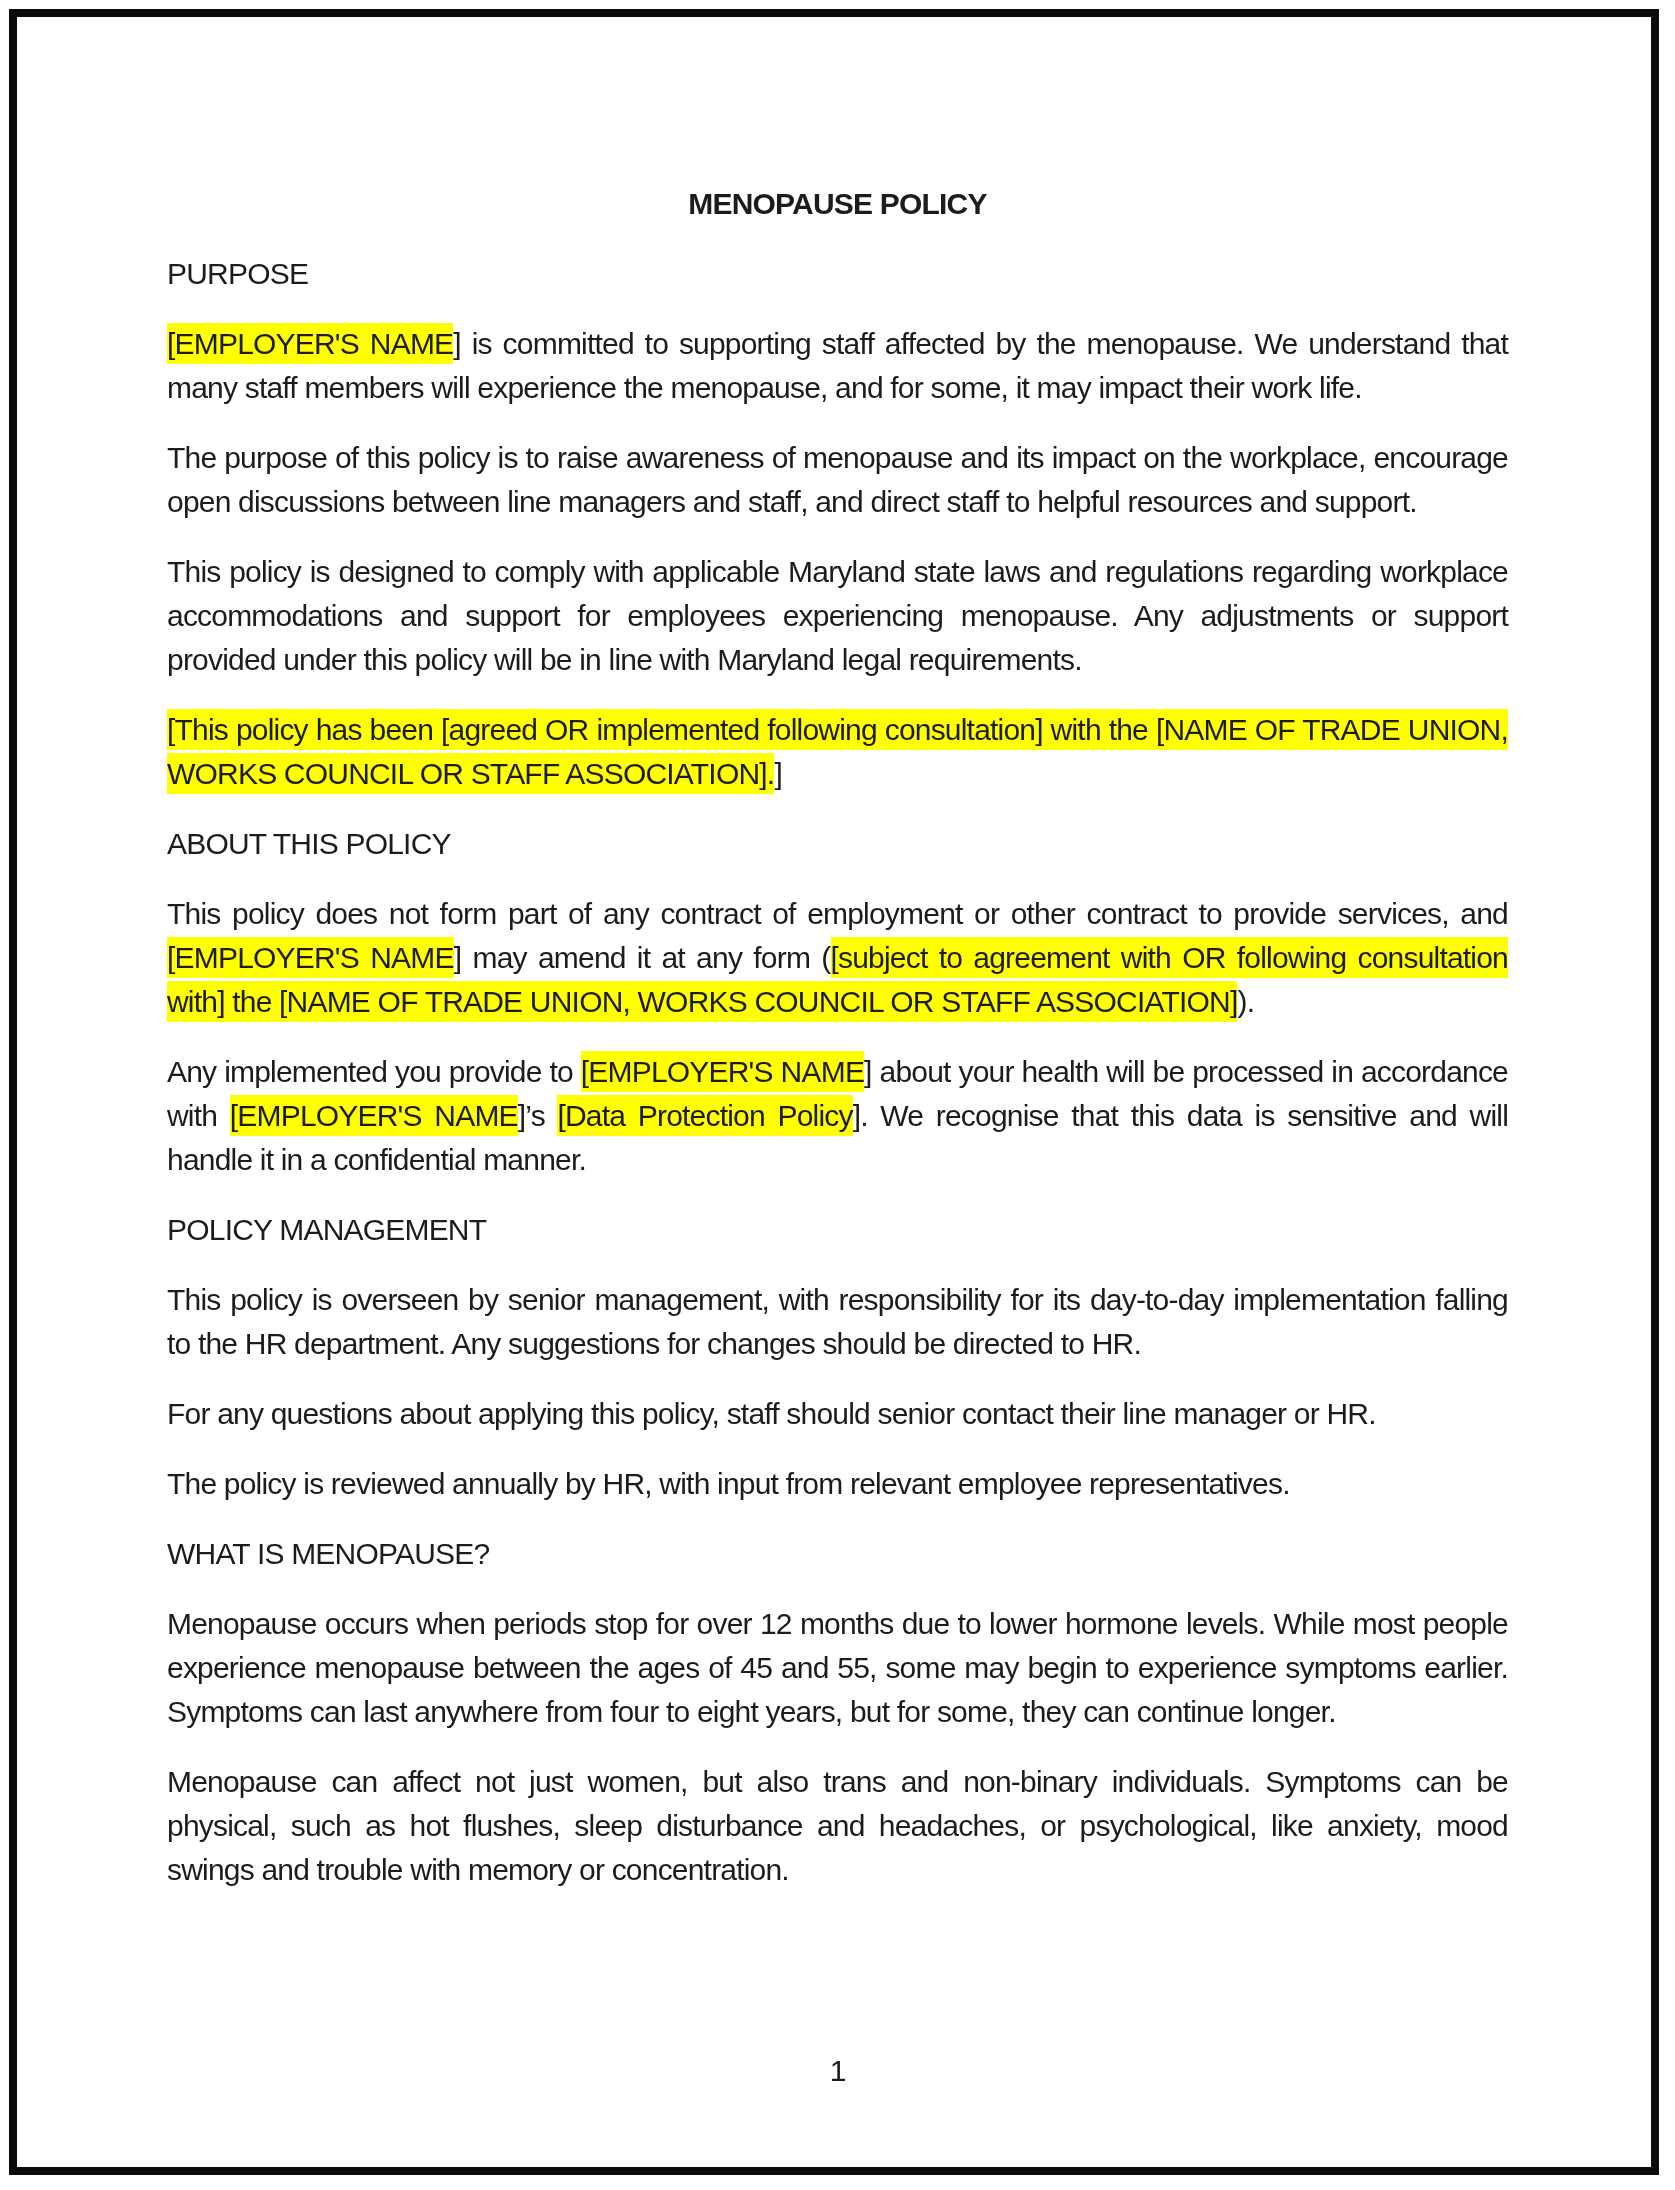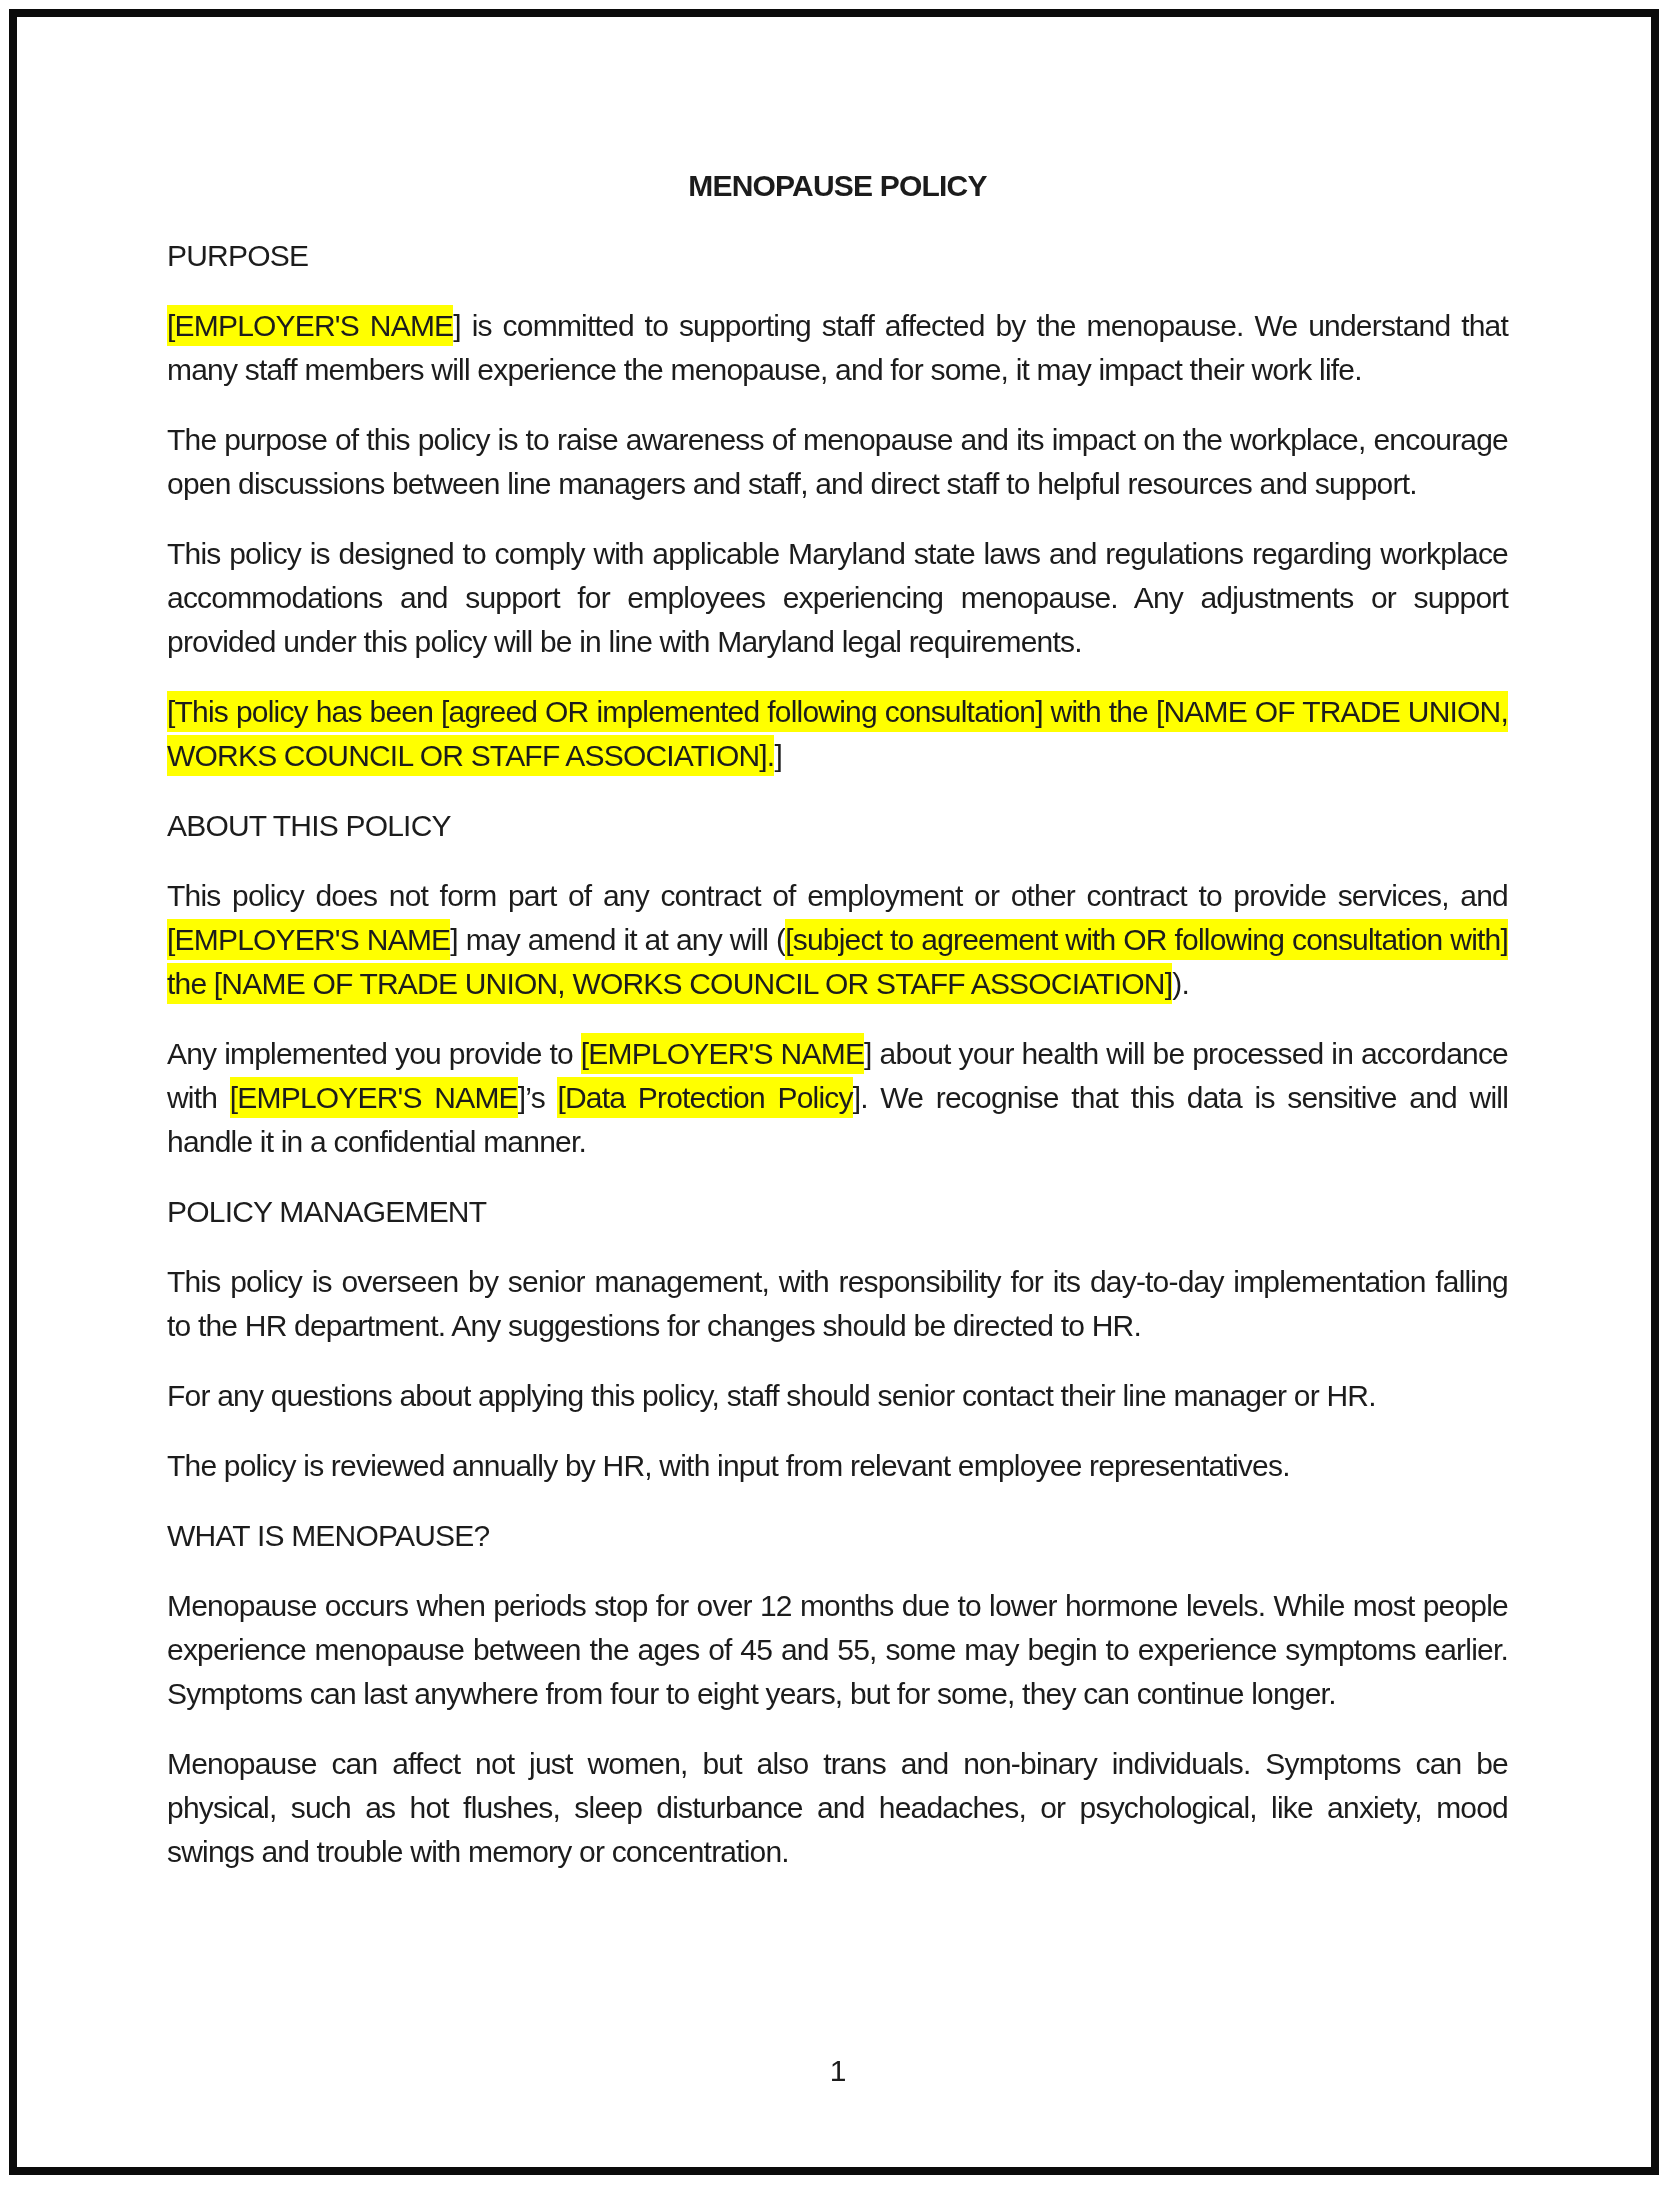--- a/index.html
+++ b/index.html
@@ -22,21 +22,21 @@
     left: 8.8px;
     width: 1650px;
     height: 2166px;
     border: 8px solid #0b0b0b;
     box-sizing: border-box;
     pointer-events: none;
   }
   .content {
     position: absolute;
     left: 167px;
-    top: 0;
+    top: 18px;
     width: 1341px;
     padding-top: 164px;
   }
   .title {
     margin: 0 0 26px 0;
     font-size: 30px;
     font-weight: bold;
     line-height: 44px;
     text-align: center;
     letter-spacing: -0.8px;
@@ -78,21 +78,21 @@
   <div class="frame"></div>
   <div class="content">
     <h1 class="title">MENOPAUSE POLICY</h1>
     <div id="blocks">
         <h2 class="heading">PURPOSE</h2>
         <p class="para"><mark class="hl">[EMPLOYER'S NAME</mark><span>] is committed to supporting staff affected by the menopause. We understand that many staff members will experience the menopause, and for some, it may impact their work life.</span></p>
         <p class="para"><span>The purpose of this policy is to raise awareness of menopause and its impact on the workplace, encourage open discussions between line managers and staff, and direct staff to helpful resources and support.</span></p>
         <p class="para"><span>This policy is designed to comply with applicable Maryland state laws and regulations regarding workplace accommodations and support for employees experiencing menopause. Any adjustments or support provided under this policy will be in line with Maryland legal requirements.</span></p>
         <p class="para"><mark class="hl">[This policy has been [agreed OR implemented following consultation] with the [NAME OF TRADE UNION, WORKS COUNCIL OR STAFF ASSOCIATION].</mark><span>]</span></p>
         <h2 class="heading">ABOUT THIS POLICY</h2>
-        <p class="para"><span>This policy does not form part of any contract of employment or other contract to provide services, and </span><mark class="hl">[EMPLOYER'S NAME</mark><span>] may amend it at any will (</span><mark class="hl">[subject to agreement with OR following consultation with] the [NAME OF TRADE UNION, WORKS COUNCIL OR STAFF ASSOCIATION]</mark><span>).</span></p>
+        <p class="para"><span>This policy does not form part of any contract of employment or other contract to provide services, and </span><mark class="hl">[EMPLOYER'S NAME</mark><span>] may amend it at any form (</span><mark class="hl">[subject to agreement with OR following consultation with] the [NAME OF TRADE UNION, WORKS COUNCIL OR STAFF ASSOCIATION]</mark><span>).</span></p>
         <p class="para"><span>Any implemented you provide to </span><mark class="hl">[EMPLOYER'S NAME</mark><span>] about your health will be processed in accordance with </span><mark class="hl">[EMPLOYER'S NAME</mark><span>]’s </span><mark class="hl">[Data Protection Policy</mark><span>]. We recognise that this data is sensitive and will handle it in a confidential manner.</span></p>
         <h2 class="heading">POLICY MANAGEMENT</h2>
         <p class="para"><span>This policy is overseen by senior management, with responsibility for its day-to-day implementation falling to the HR department. Any suggestions for changes should be directed to HR.</span></p>
         <p class="para"><span>For any questions about applying this policy, staff should senior contact their line manager or HR.</span></p>
         <p class="para"><span>The policy is reviewed annually by HR, with input from relevant employee representatives.</span></p>
         <h2 class="heading">WHAT IS MENOPAUSE?</h2>
         <p class="para"><span>Menopause occurs when periods stop for over 12 months due to lower hormone levels. While most people experience menopause between the ages of 45 and 55, some may begin to experience symptoms earlier. Symptoms can last anywhere from four to eight years, but for some, they can continue longer.</span></p>
         <p class="para"><span>Menopause can affect not just women, but also trans and non-binary individuals. Symptoms can be physical, such as hot flushes, sleep disturbance and headaches, or psychological, like anxiety, mood swings and trouble with memory or concentration.</span></p>
       </div>
   </div>

